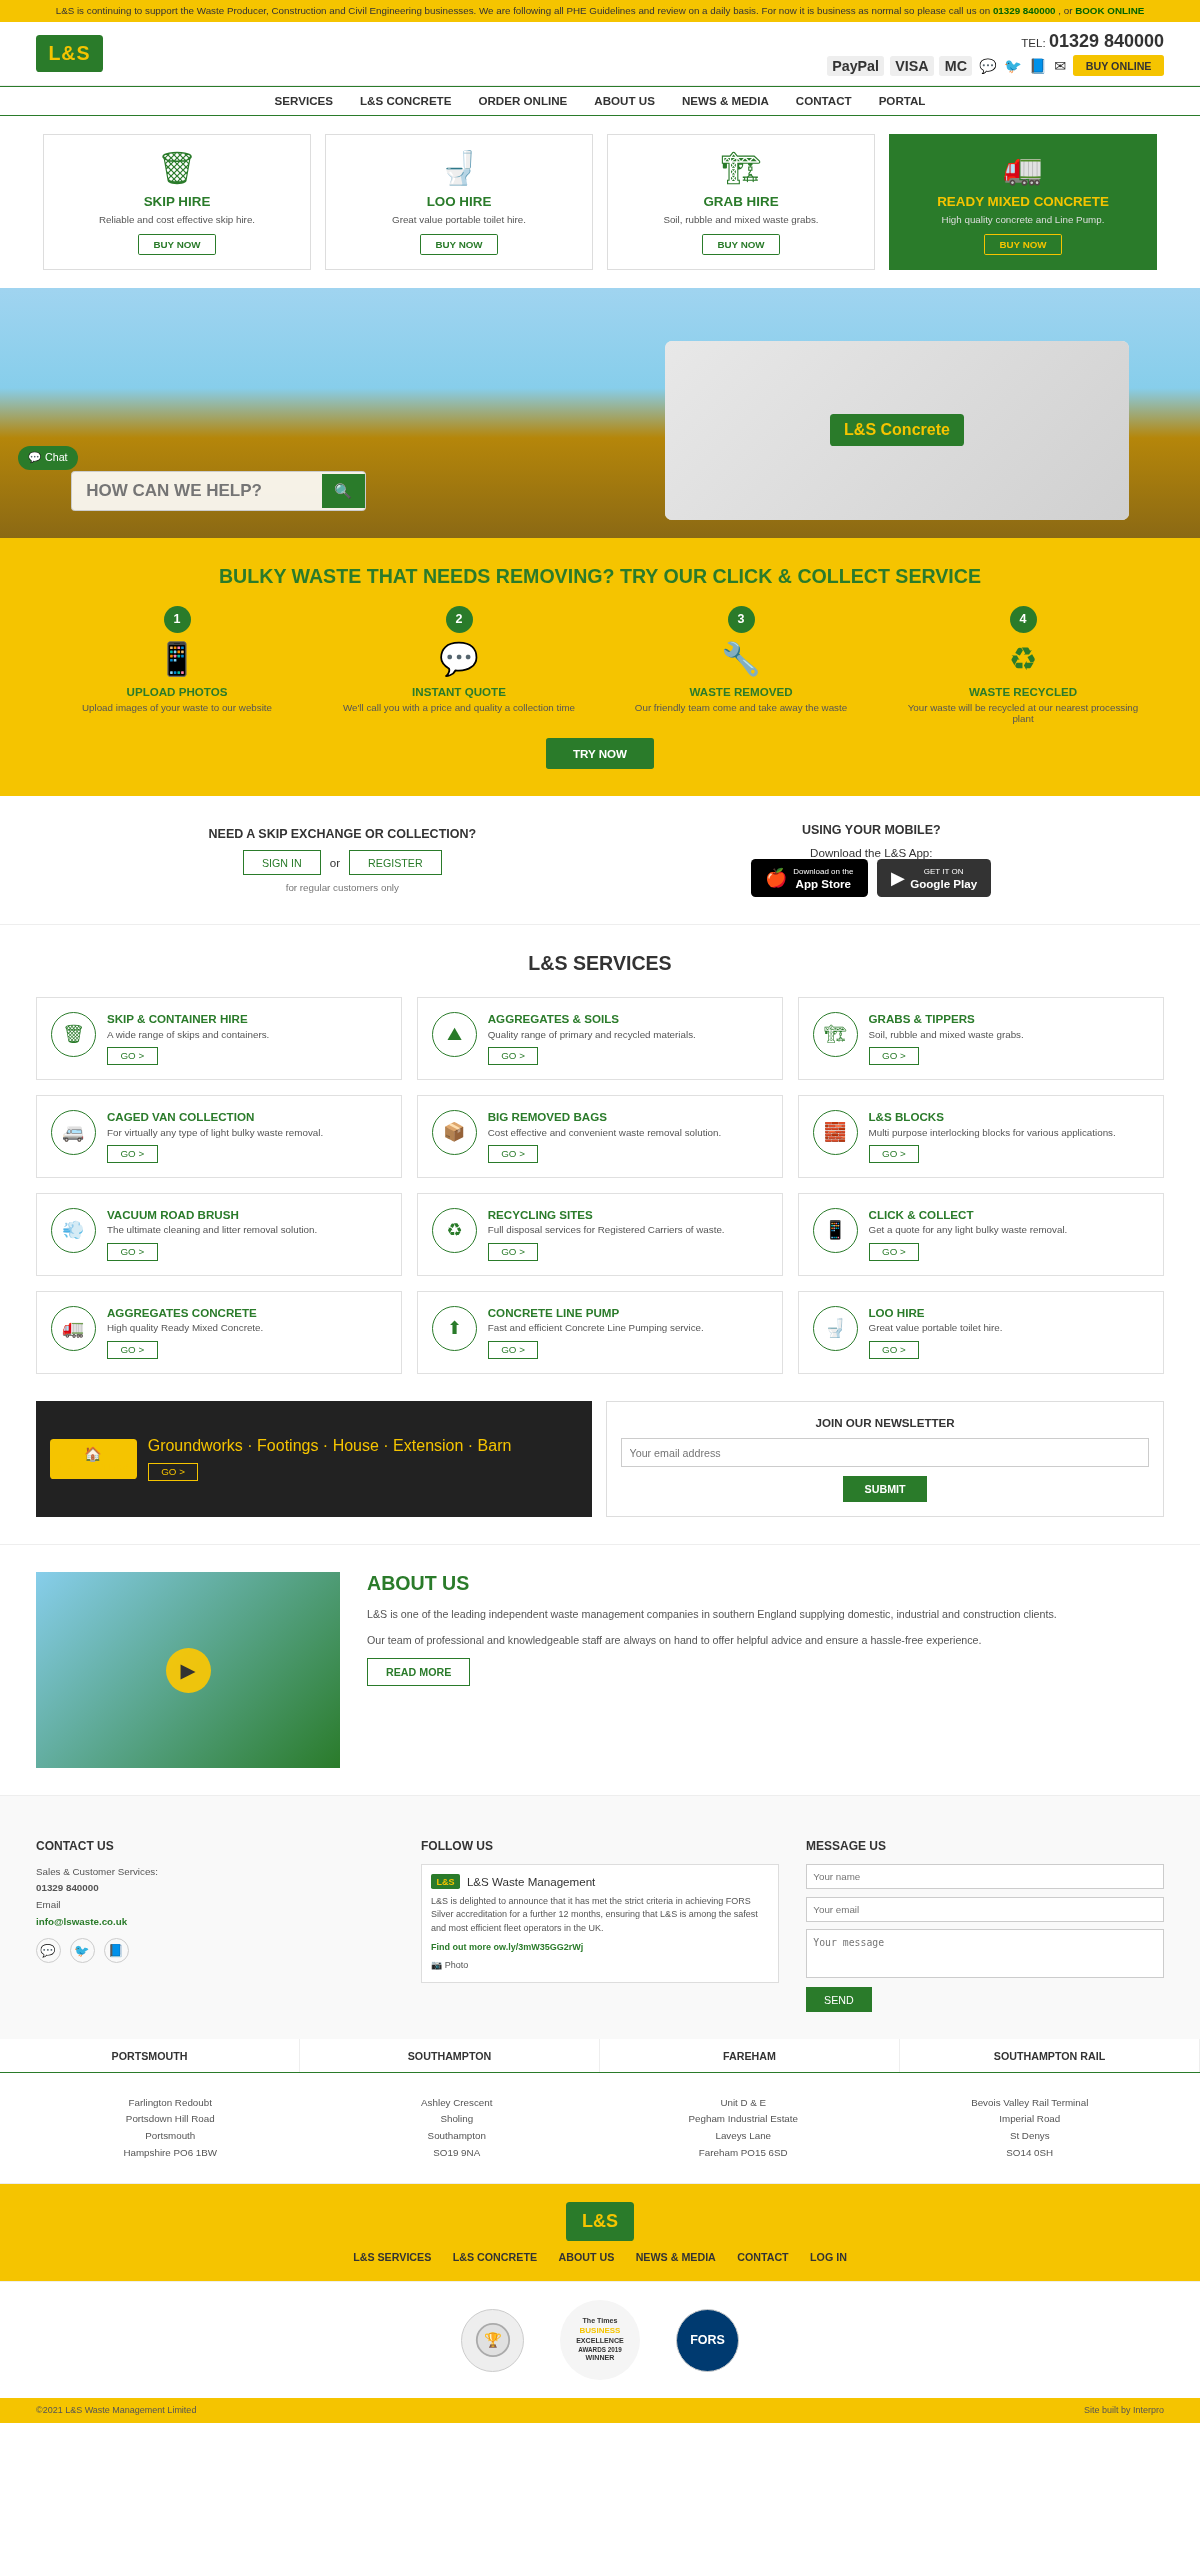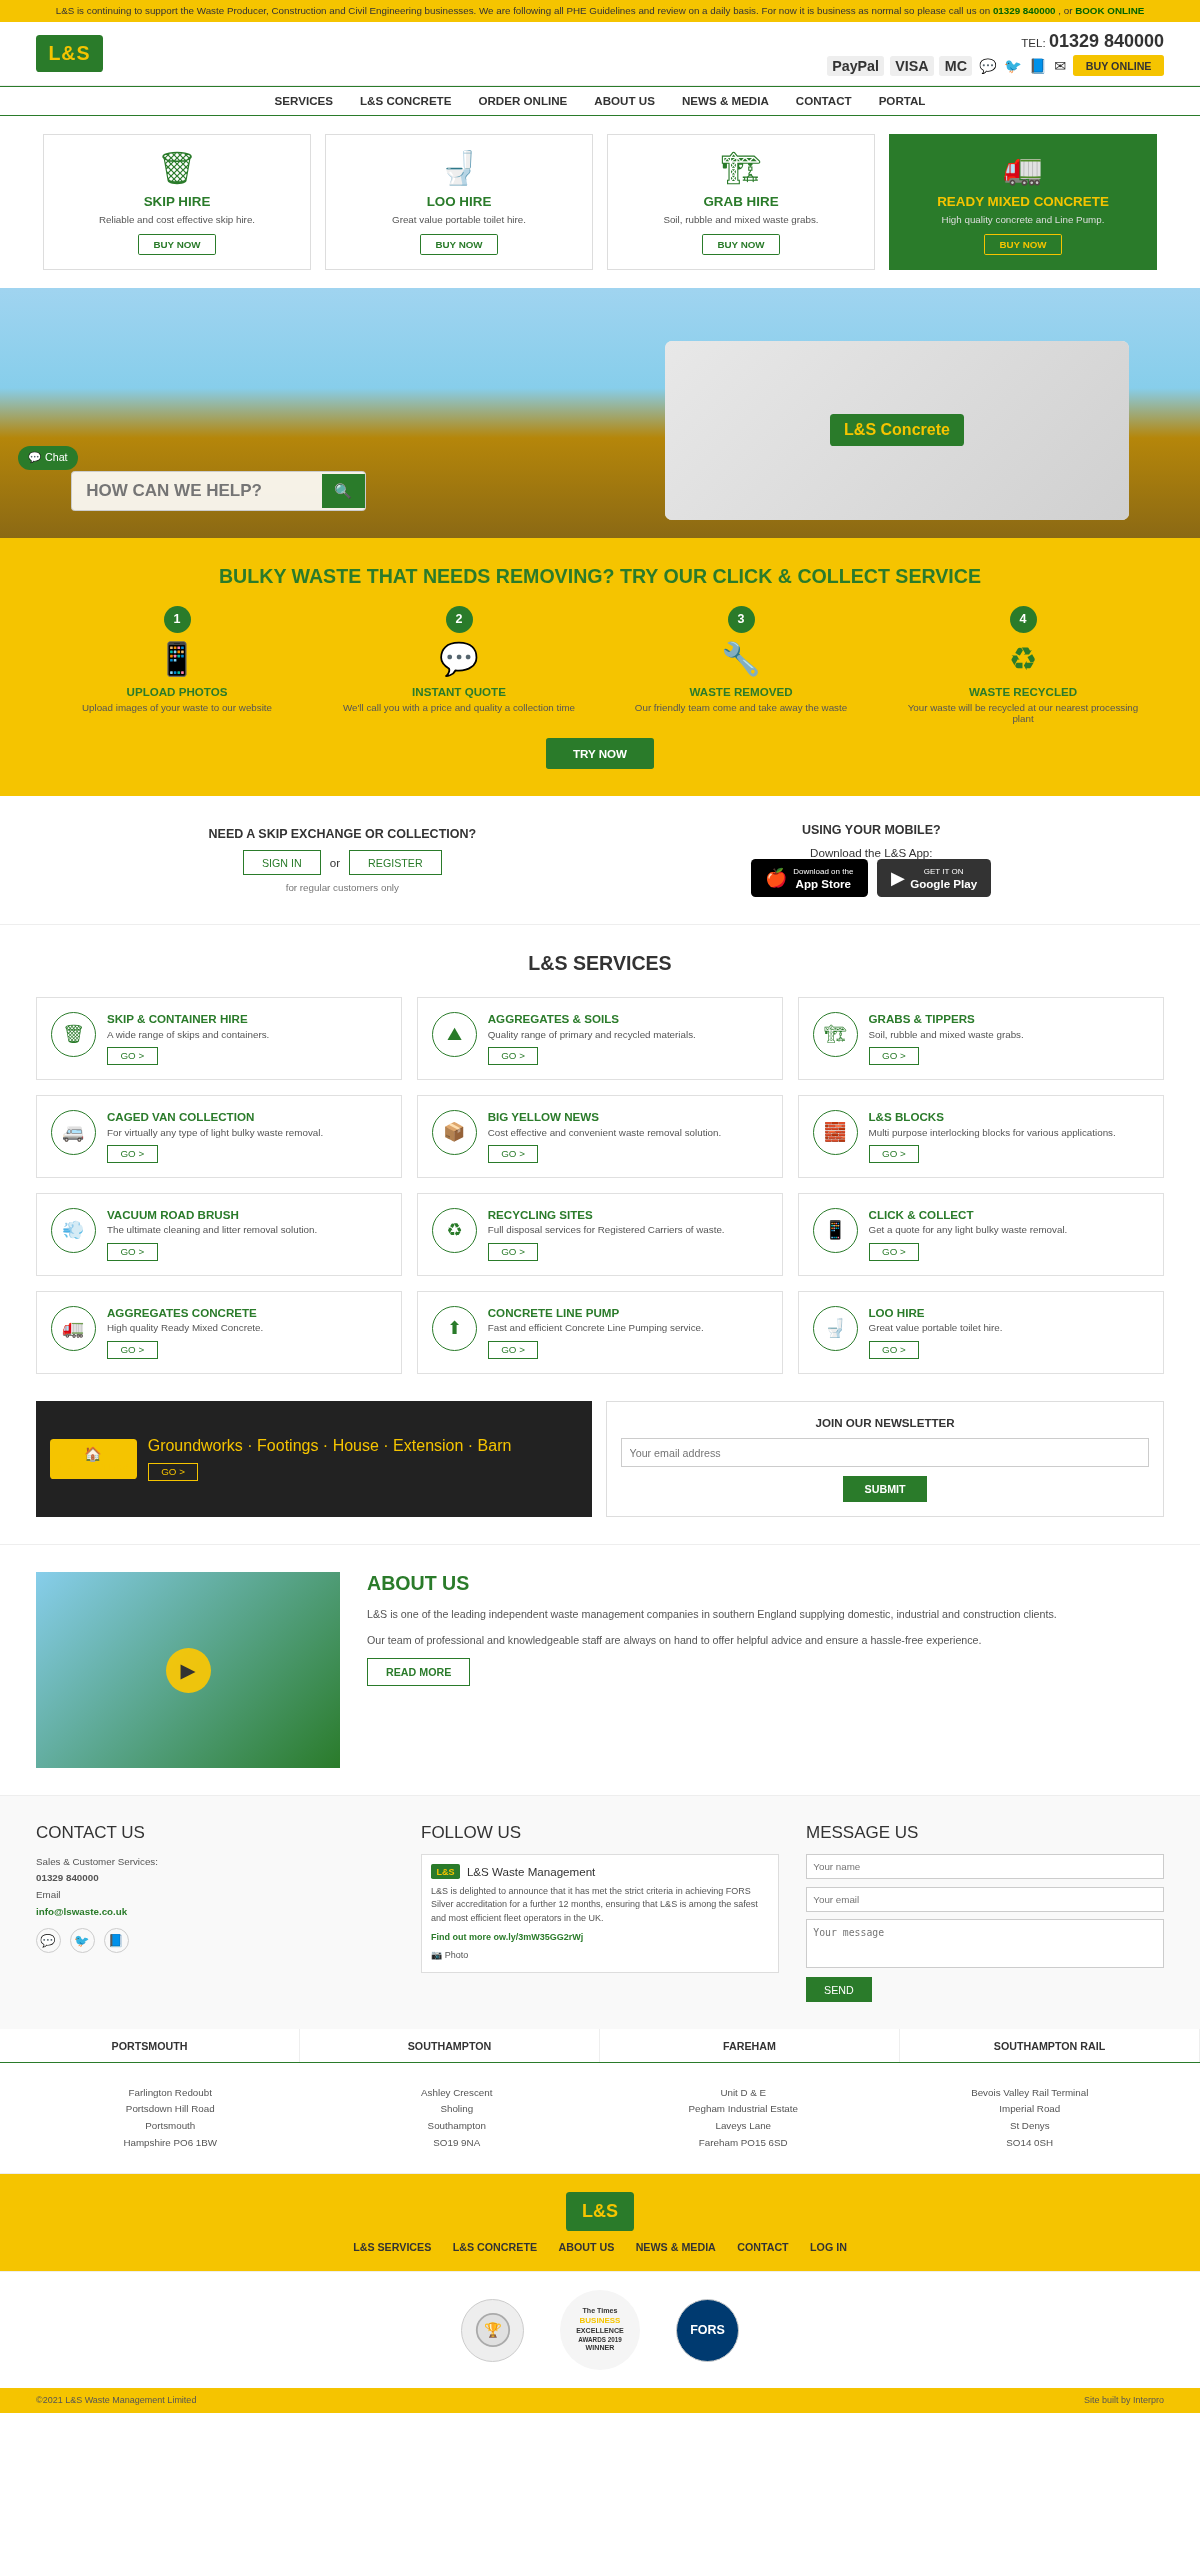--- a/index.html
+++ b/index.html
@@ -413,21 +413,21 @@
 
     
     .contact-footer {
       background: #f9f9f9;
       padding: 27px 36px;
       display: grid;
       grid-template-columns: 1fr 1fr 1fr;
       gap: 27px;
       border-top: 0.9px solid #eee;
     }
-    .contact-col h3 { font-size: 17px; font-weight: normal; margin-bottom: 10.7px; color: #333; }
+    .contact-col h3 { font-size: 12px; font-weight: bold; margin-bottom: 10.7px; color: #333; margin-top: 16px; }
     .contact-col p { font-size: 9.8px; color: #555; line-height: 1.7; }
     .contact-col a { color: #2a7b2a; font-weight: bold; text-decoration: none; }
     .social-icons { display: flex; gap: 9px; margin-top: 7.1px; }
     .social-icon {
       width: 25px;
       height: 25px;
       border: 0.9px solid #ccc;
       border-radius: 50%;
       display: flex;
       align-items: center;
@@ -754,21 +754,21 @@
     <div class="service-icon">🚐</div>
     <div class="service-info">
       <h4>CAGED VAN COLLECTION</h4>
       <p>For virtually any type of light bulky waste removal.</p>
       <button class="go-btn">GO &gt;</button>
     </div>
   </div>
       <div class="service-card">
     <div class="service-icon">📦</div>
     <div class="service-info">
-      <h4>BIG YELLOW NEWS</h4>
+      <h4>BIG REMOVED BAGS</h4>
       <p>Cost effective and convenient waste removal solution.</p>
       <button class="go-btn">GO &gt;</button>
     </div>
   </div>
       <div class="service-card">
     <div class="service-icon">🧱</div>
     <div class="service-info">
       <h4>L&amp;S BLOCKS</h4>
       <p>Multi purpose interlocking blocks for various applications.</p>
       <button class="go-btn">GO &gt;</button>

